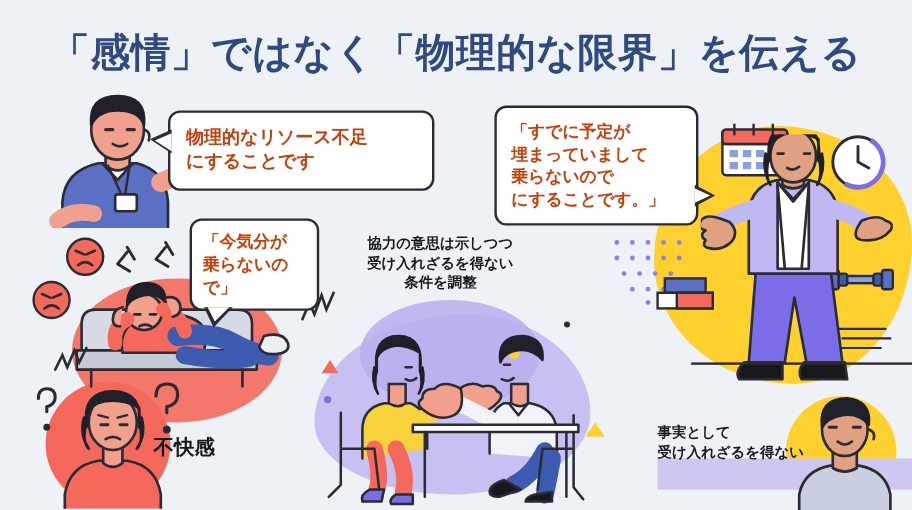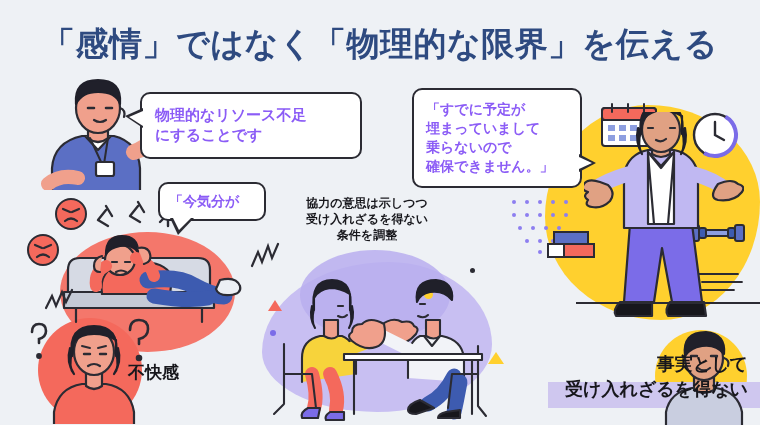--- a/index.html
+++ b/index.html
@@ -33,41 +33,41 @@
   .title{
     position:absolute;left:0;top:22px;width:760px;text-align:center;
     font-size:33px;font-weight:bold;color:#2e4a80;letter-spacing:.5px;
     white-space:nowrap;
     font-family:Liberation Serif, serif;
   }
 
   
   .bubble{
     position:absolute;background:#ffffff;border:2px solid #2b2b33;border-radius:10px;
-    color:#8b5cf6;font-weight:bold;line-height:1.35;box-sizing:border-box;
+    color:#c2410c;font-weight:bold;line-height:1.35;box-sizing:border-box;
   }
   .bubble .tail{position:absolute;width:0;height:0;}
 
   #bubble-resource{left:140px;top:92px;width:222px;padding:11px 13px;font-size:15px;}
   #bubble-resource .tail{left:-17px;top:14px;border-top:8px solid transparent;border-bottom:12px solid transparent;border-right:18px solid #2b2b33;}
   #bubble-resource .tail-in{position:absolute;left:-13px;top:17px;width:0;height:0;border-top:6px solid transparent;border-bottom:9px solid transparent;border-right:14px solid #ffffff;}
 
   #bubble-mood{left:158px;top:182px;width:108px;padding:8px 9px;font-size:14px;}
   #bubble-mood .tail{left:10px;bottom:-16px;border-left:8px solid transparent;border-right:16px solid transparent;border-top:17px solid #2b2b33;}
   #bubble-mood .tail-in{position:absolute;left:13px;bottom:-11px;width:0;height:0;border-left:6px solid transparent;border-right:12px solid transparent;border-top:12px solid #ffffff;}
 
   #bubble-schedule{left:412px;top:88px;width:170px;padding:10px 12px;font-size:14px;}
   #bubble-schedule .tail{right:-16px;bottom:14px;border-top:9px solid transparent;border-bottom:9px solid transparent;border-left:17px solid #2b2b33;}
   #bubble-schedule .tail-in{position:absolute;right:-12px;bottom:17px;width:0;height:0;border-top:6px solid transparent;border-bottom:6px solid transparent;border-left:13px solid #ffffff;}
 
   
   .caption{position:absolute;color:#17171c;font-weight:bold;line-height:1.32;}
   #caption-center{left:262px;top:196px;width:210px;text-align:center;font-size:12px;}
   #caption-discomfort{left:128px;top:362px;font-size:17px;}
-  #caption-accept{left:548px;top:352px;width:200px;text-align:right;font-size:18px;line-height:1.38;}
+  #caption-accept{left:548px;top:352px;width:200px;text-align:left;font-size:12px;line-height:1.38;}
 
   
   .art{position:absolute;}
 </style>
 </head>
 <body>
 
 <div id="stage">
 
   <div class="blob yellow-big"></div>
@@ -195,20 +195,21 @@
     <path d="M6 26 l6 -12 l4 10 l6 -14 l4 10 l6 -12" stroke="#2b2b33" stroke-width="2.2" fill="none" stroke-linecap="round"></path>
   </svg>
   <svg class="art" style="left:248px;top:236px;" width="44" height="34" viewBox="0 0 44 34">
     <path d="M4 30 l6 -14 l4 10 l6 -16 l4 12 l6 -14" stroke="#2b2b33" stroke-width="2.2" fill="none" stroke-linecap="round"></path>
   </svg>
 
   <div class="bubble" id="bubble-mood">
     <span class="tail"></span>
     <span class="tail-in"></span>
     <div>「今気分が</div>
+    <div>乗らないので」</div>
   </div>
 
   <svg class="art" style="left:44px;top:316px;" width="100" height="108" viewBox="0 0 100 108">
     <g fill="none" stroke="#2b2b33" stroke-width="2.2" stroke-linejoin="round" stroke-linecap="round">
 
       <path d="M10 108 L10 96 Q14 72 38 68 L62 68 Q86 72 90 96 L90 108" fill="#f4695c"></path>
 
       <path d="M42 52 L42 70 q8 6 16 0 L58 52 Z" fill="#f0a08c"></path>
 
       <ellipse cx="50" cy="36" rx="20" ry="23" fill="#f0a08c"></ellipse>
@@ -283,21 +284,21 @@
       <path d="M86 98 L86 152 M204 98 L204 152"></path>
     </g>
   </svg>
 
   <div class="bubble" id="bubble-schedule">
     <span class="tail"></span>
     <span class="tail-in"></span>
     <div>「すでに予定が</div>
     <div>埋まっていまして</div>
     <div>乗らないので</div>
-    <div>確保できません。」</div>
+    <div>にすることです。」</div>
   </div>
 
   <svg class="art" style="left:598px;top:100px;" width="62" height="50" viewBox="0 0 62 50">
     <g stroke="#2b2b33" stroke-width="2" fill="none">
       <rect x="4" y="8" width="54" height="38" rx="3" fill="#ffffff"></rect>
       <path d="M4 20 L58 20"></path>
       <rect x="4" y="8" width="54" height="12" rx="3" fill="#f4695c"></rect>
       <path d="M14 4 L14 12 M30 4 L30 12 M46 4 L46 12" stroke-linecap="round"></path>
       <g fill="#8d9ee0" stroke="none">
         <rect x="10" y="25" width="7" height="6"></rect>

